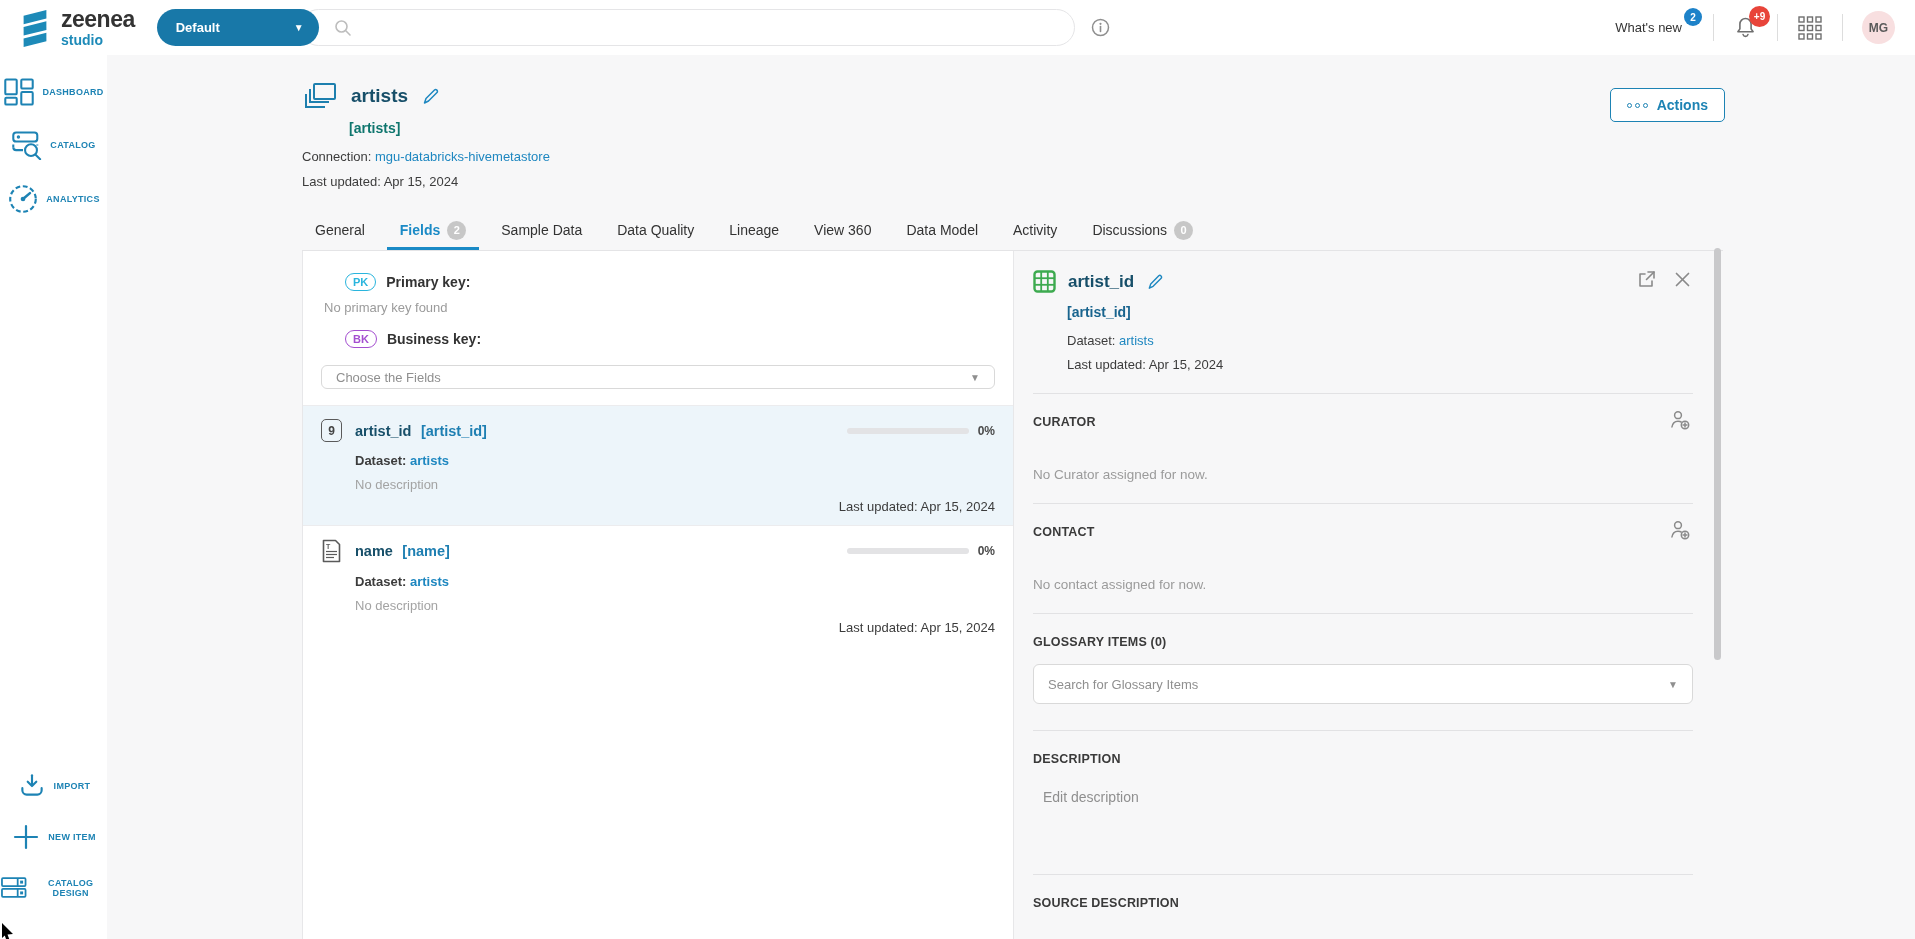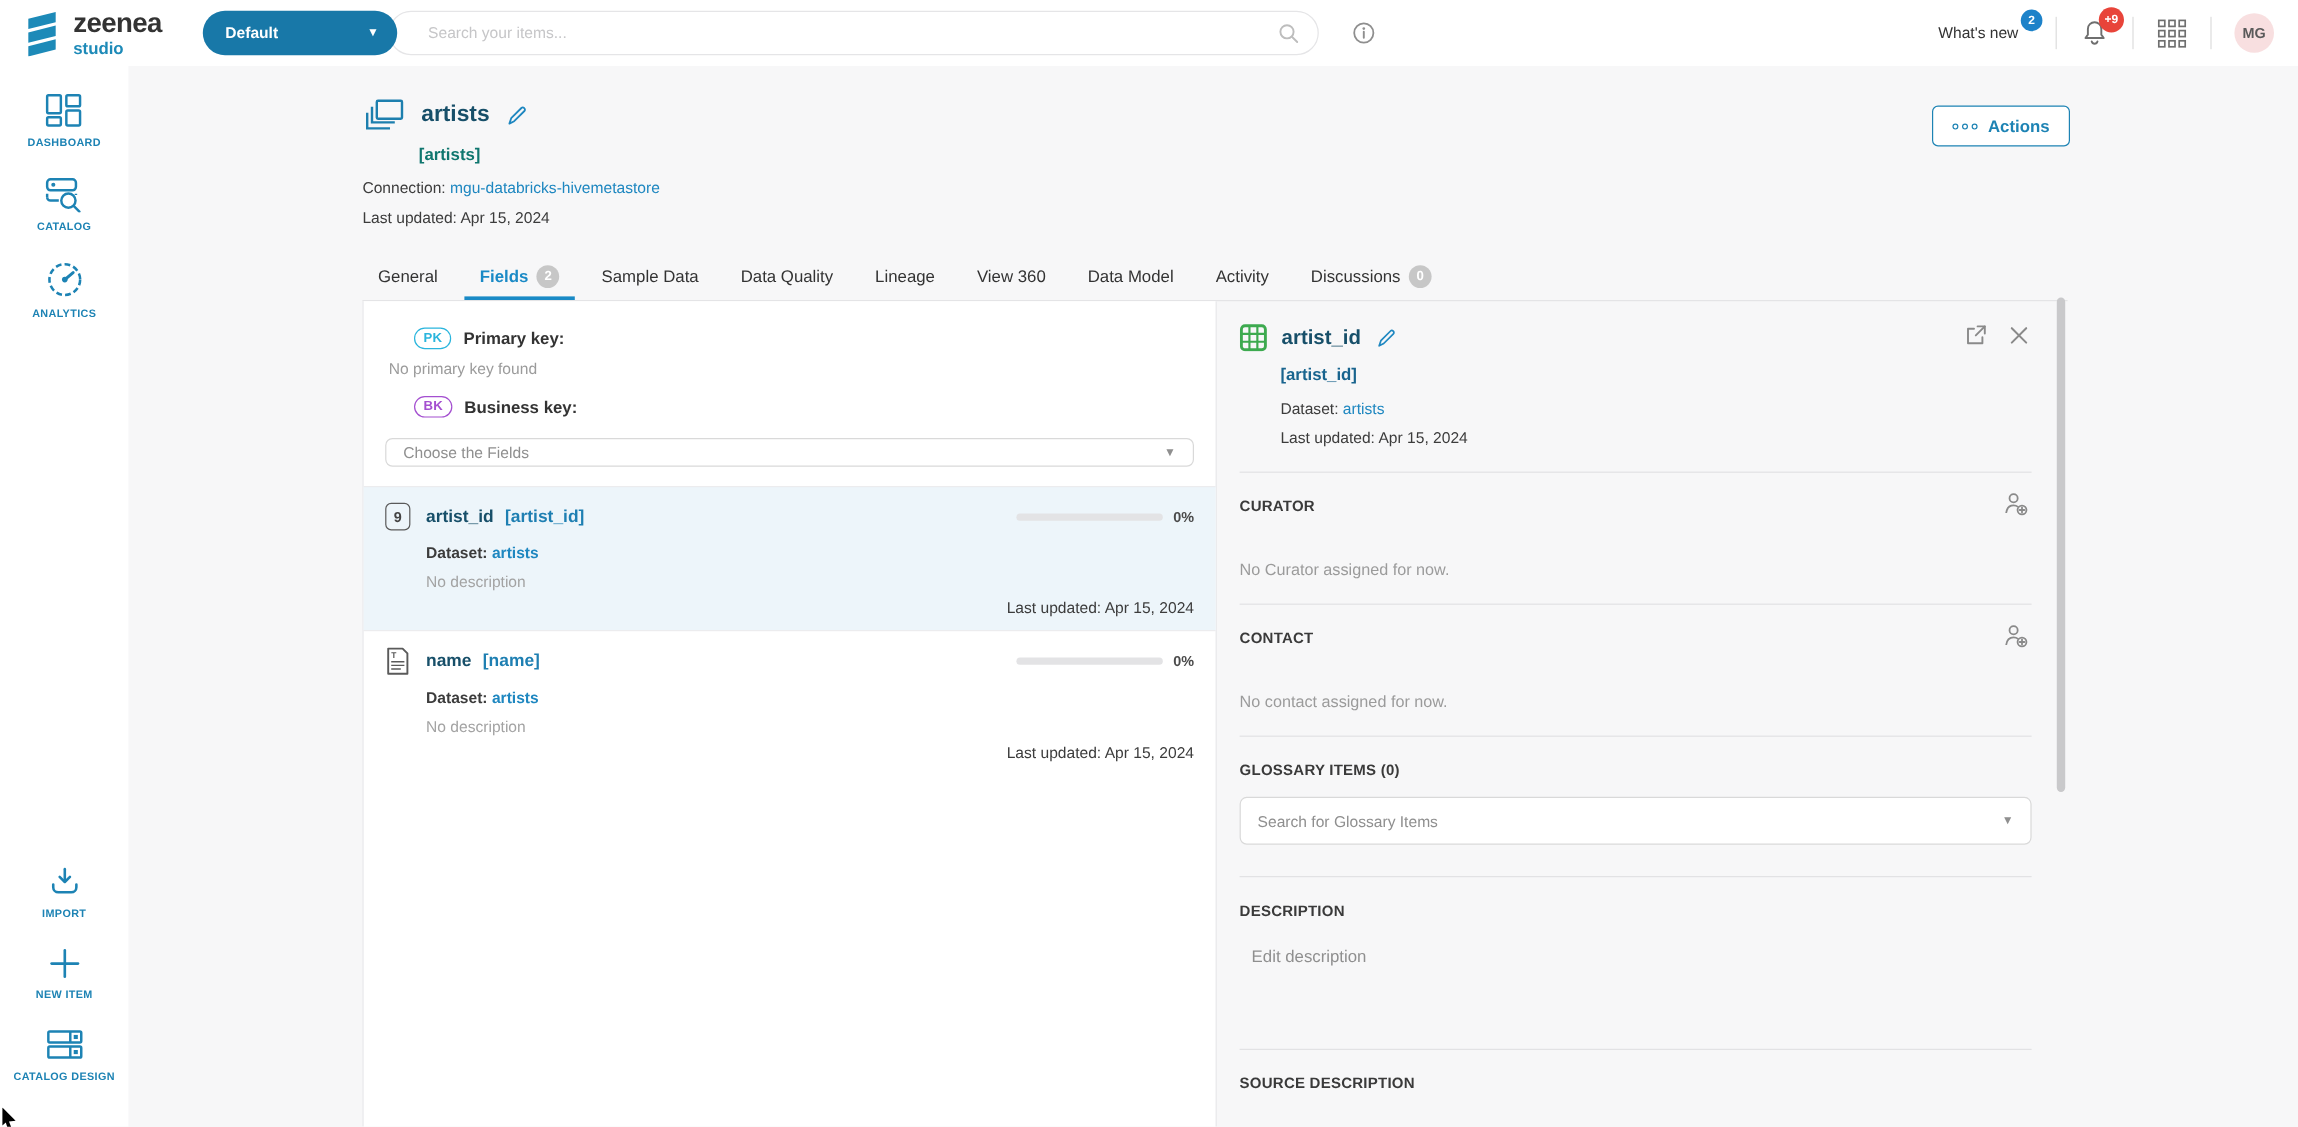--- a/index.html
+++ b/index.html
@@ -1,20 +1,20 @@
 <!DOCTYPE html>
 <html><head>
 <meta charset="utf-8">
 <style>
   * { margin:0; padding:0; box-sizing:border-box; }
   html,body { width:1915px; height:939px; overflow:hidden; }
   body { font-family:"Liberation Sans", sans-serif; background:#f7f7f8; position:relative; color:#3c3c3c; }
 
   
-  .topbar { position:absolute; top:0; left:0; right:0; height:55px; background:#fff; display:flex; align-items:center; z-index:20;gap:12px; }
+  .topbar { position:absolute; top:0; left:0; right:0; height:55px; background:#fff; display:flex; align-items:center; z-index:20; }
   .logo { display:flex; align-items:center; gap:9px; padding:0 22px 0 18px; }
   .logo-mark { width:34px; height:38px; }
   .logo-text { display:flex; flex-direction:column; line-height:1; }
   .logo-primary { font-size:23px; font-weight:800; color:#333; letter-spacing:-0.5px; }
   .logo-secondary { font-size:14px; font-weight:700; color:#1d8ab8; margin-top:2px; }
 
   .workspace-pill { background:#1878a8; color:#fff; height:37px; min-width:162px; border-radius:19px; display:flex; align-items:center; justify-content:space-between; padding:0 15px 0 19px; font-size:13px; font-weight:600; position:relative; z-index:2; cursor:pointer; }
   .workspace-caret { font-size:10px; color:#fff; }
   .search-wrap { display:flex; align-items:center; height:37px; width:775px; border:1px solid #e5e5e7; border-radius:19px; margin-left:-19px; padding:0 14px 0 32px; background:#fff; }
   .search-input { border:none; outline:none; flex:1; font-size:13px; color:#444; background:transparent; }
@@ -25,21 +25,21 @@
   .whats-new { font-size:13px; color:#333; position:relative; padding-right:12px; cursor:pointer; }
   .badge-blue { position:absolute; top:-12px; right:-8px; width:18px; height:18px; border-radius:50%; background:#1d82c9; color:#fff; font-size:10px; font-weight:700; display:flex; align-items:center; justify-content:center; }
   .tb-divider { width:1px; height:27px; background:#ddd; margin:0 19px; }
   .bell-wrap { position:relative; cursor:pointer; display:flex; }
   .badge-red { position:absolute; top:-9px; right:-12px; min-width:21px; height:21px; border-radius:50%; background:#e8443a; color:#fff; font-size:10px; font-weight:700; display:flex; align-items:center; justify-content:center; }
   .apps-btn { display:flex; cursor:pointer; }
   .avatar { width:33px; height:33px; border-radius:50%; background:#f8dfe0; color:#5a5a5a; font-size:12px; font-weight:700; display:flex; align-items:center; justify-content:center; cursor:pointer; }
 
   
   .sidebar { position:absolute; top:55px; left:0; width:107px; bottom:0; background:#fff; display:flex; flex-direction:column; align-items:center; padding:22px 0 14px; z-index:10; }
-  .side-item { display:flex; flex-direction:column; align-items:center; gap:7px; margin-bottom:23px; cursor:pointer; color:#1d83b4; text-decoration:none; }
+  .side-item { display:flex; flex-direction:row; align-items:center; gap:7px; margin-bottom:23px; cursor:pointer; color:#1d83b4; text-decoration:none; }
   .side-label { font-size:9px; font-weight:700; color:#1d83b4; letter-spacing:0.3px; text-align:center; }
   .side-spacer { flex:1; }
 
   
   .main { position:absolute; top:55px; left:107px; right:0; bottom:0; background:#f7f7f8; overflow:hidden; }
 
   .page-header { position:absolute; left:195px; top:26px; }
   .ph-row1 { display:flex; align-items:center; gap:13px; }
   .ph-title { font-size:19px; font-weight:700; color:#174f69; }
   .ph-code { margin:9px 0 0 47px; font-size:14px; font-weight:600; color:#0f766e; }
@@ -120,21 +120,20 @@
       <span class="logo-secondary">studio</span>
     </div>
   </div>
 
   <div class="workspace-pill">
     <span>Default</span>
     <span class="workspace-caret">▼</span>
   </div>
 
   <div class="search-wrap">
-    <input class="search-input" placeholder="Search your items..." style="">
     <svg width="20" height="20" viewBox="0 0 20 20">
       <circle cx="8.5" cy="8.5" r="5.5" fill="none" stroke="#bdbdbd" stroke-width="1.6"></circle>
       <line x1="12.8" y1="12.8" x2="17" y2="17" stroke="#bdbdbd" stroke-width="1.6" stroke-linecap="round"></line>
     </svg>
   </div>
 
   <span class="info-btn">
     <svg width="19" height="19" viewBox="0 0 19 19">
       <circle cx="9.5" cy="9.5" r="8" fill="none" stroke="#8f8f8f" stroke-width="1.5"></circle>
       <circle cx="9.5" cy="5.8" r="1.1" fill="#8f8f8f"></circle>

